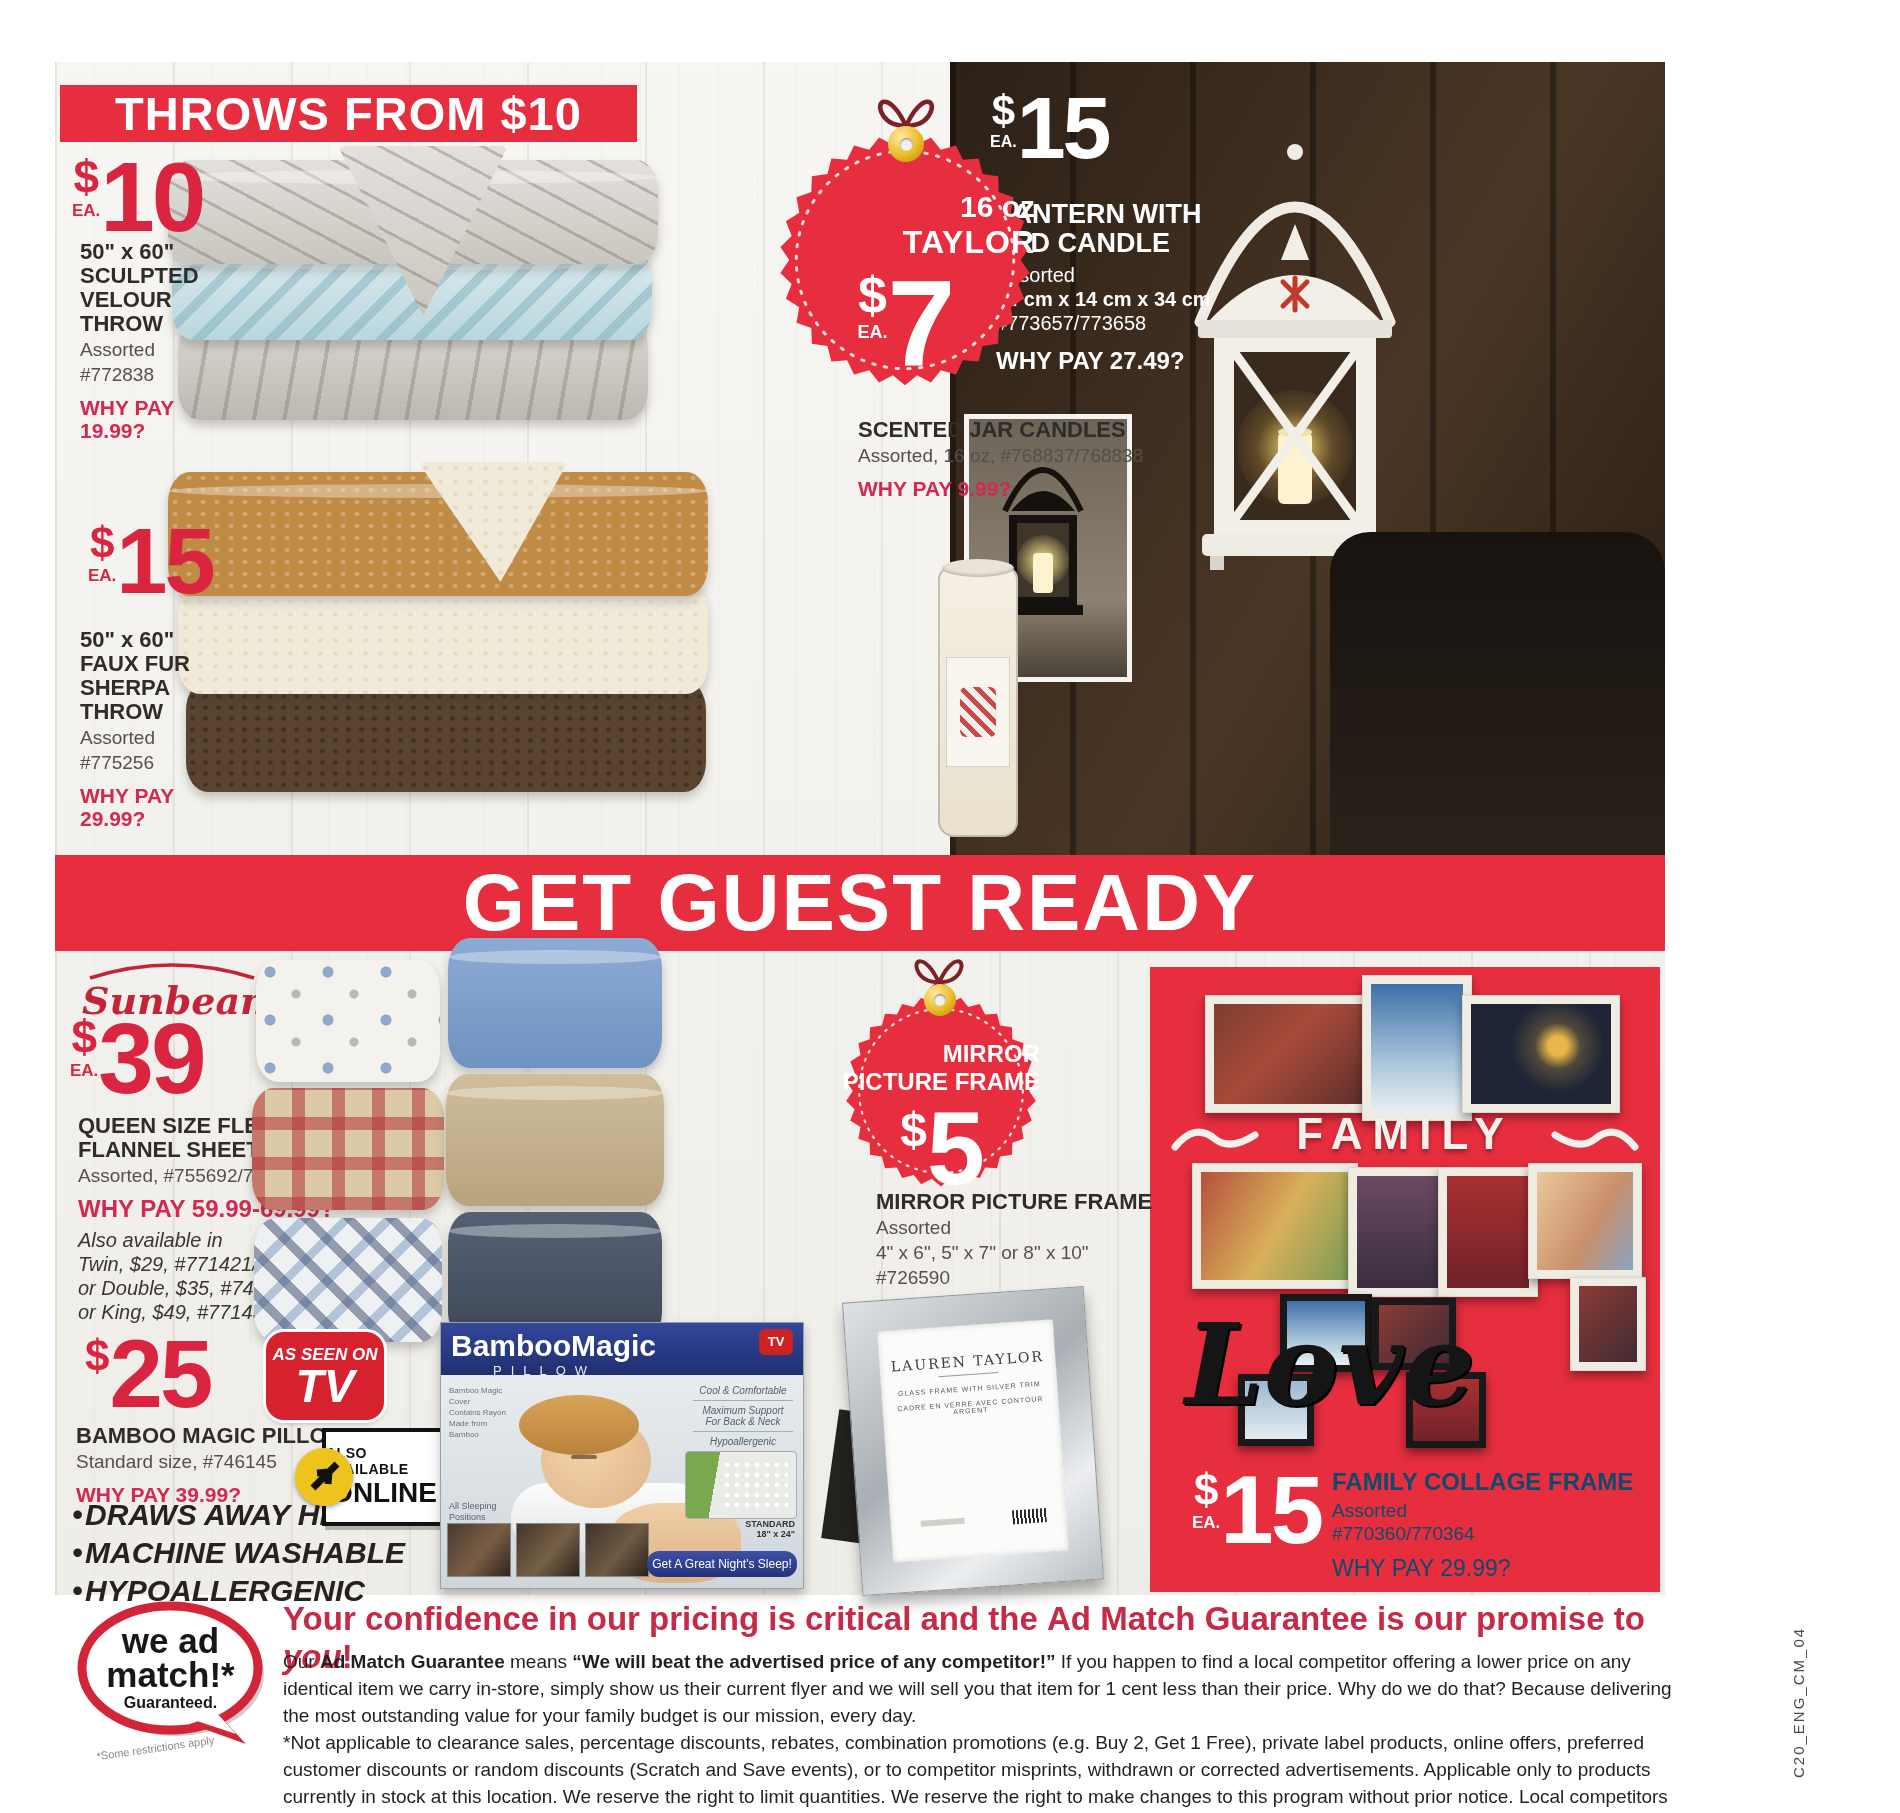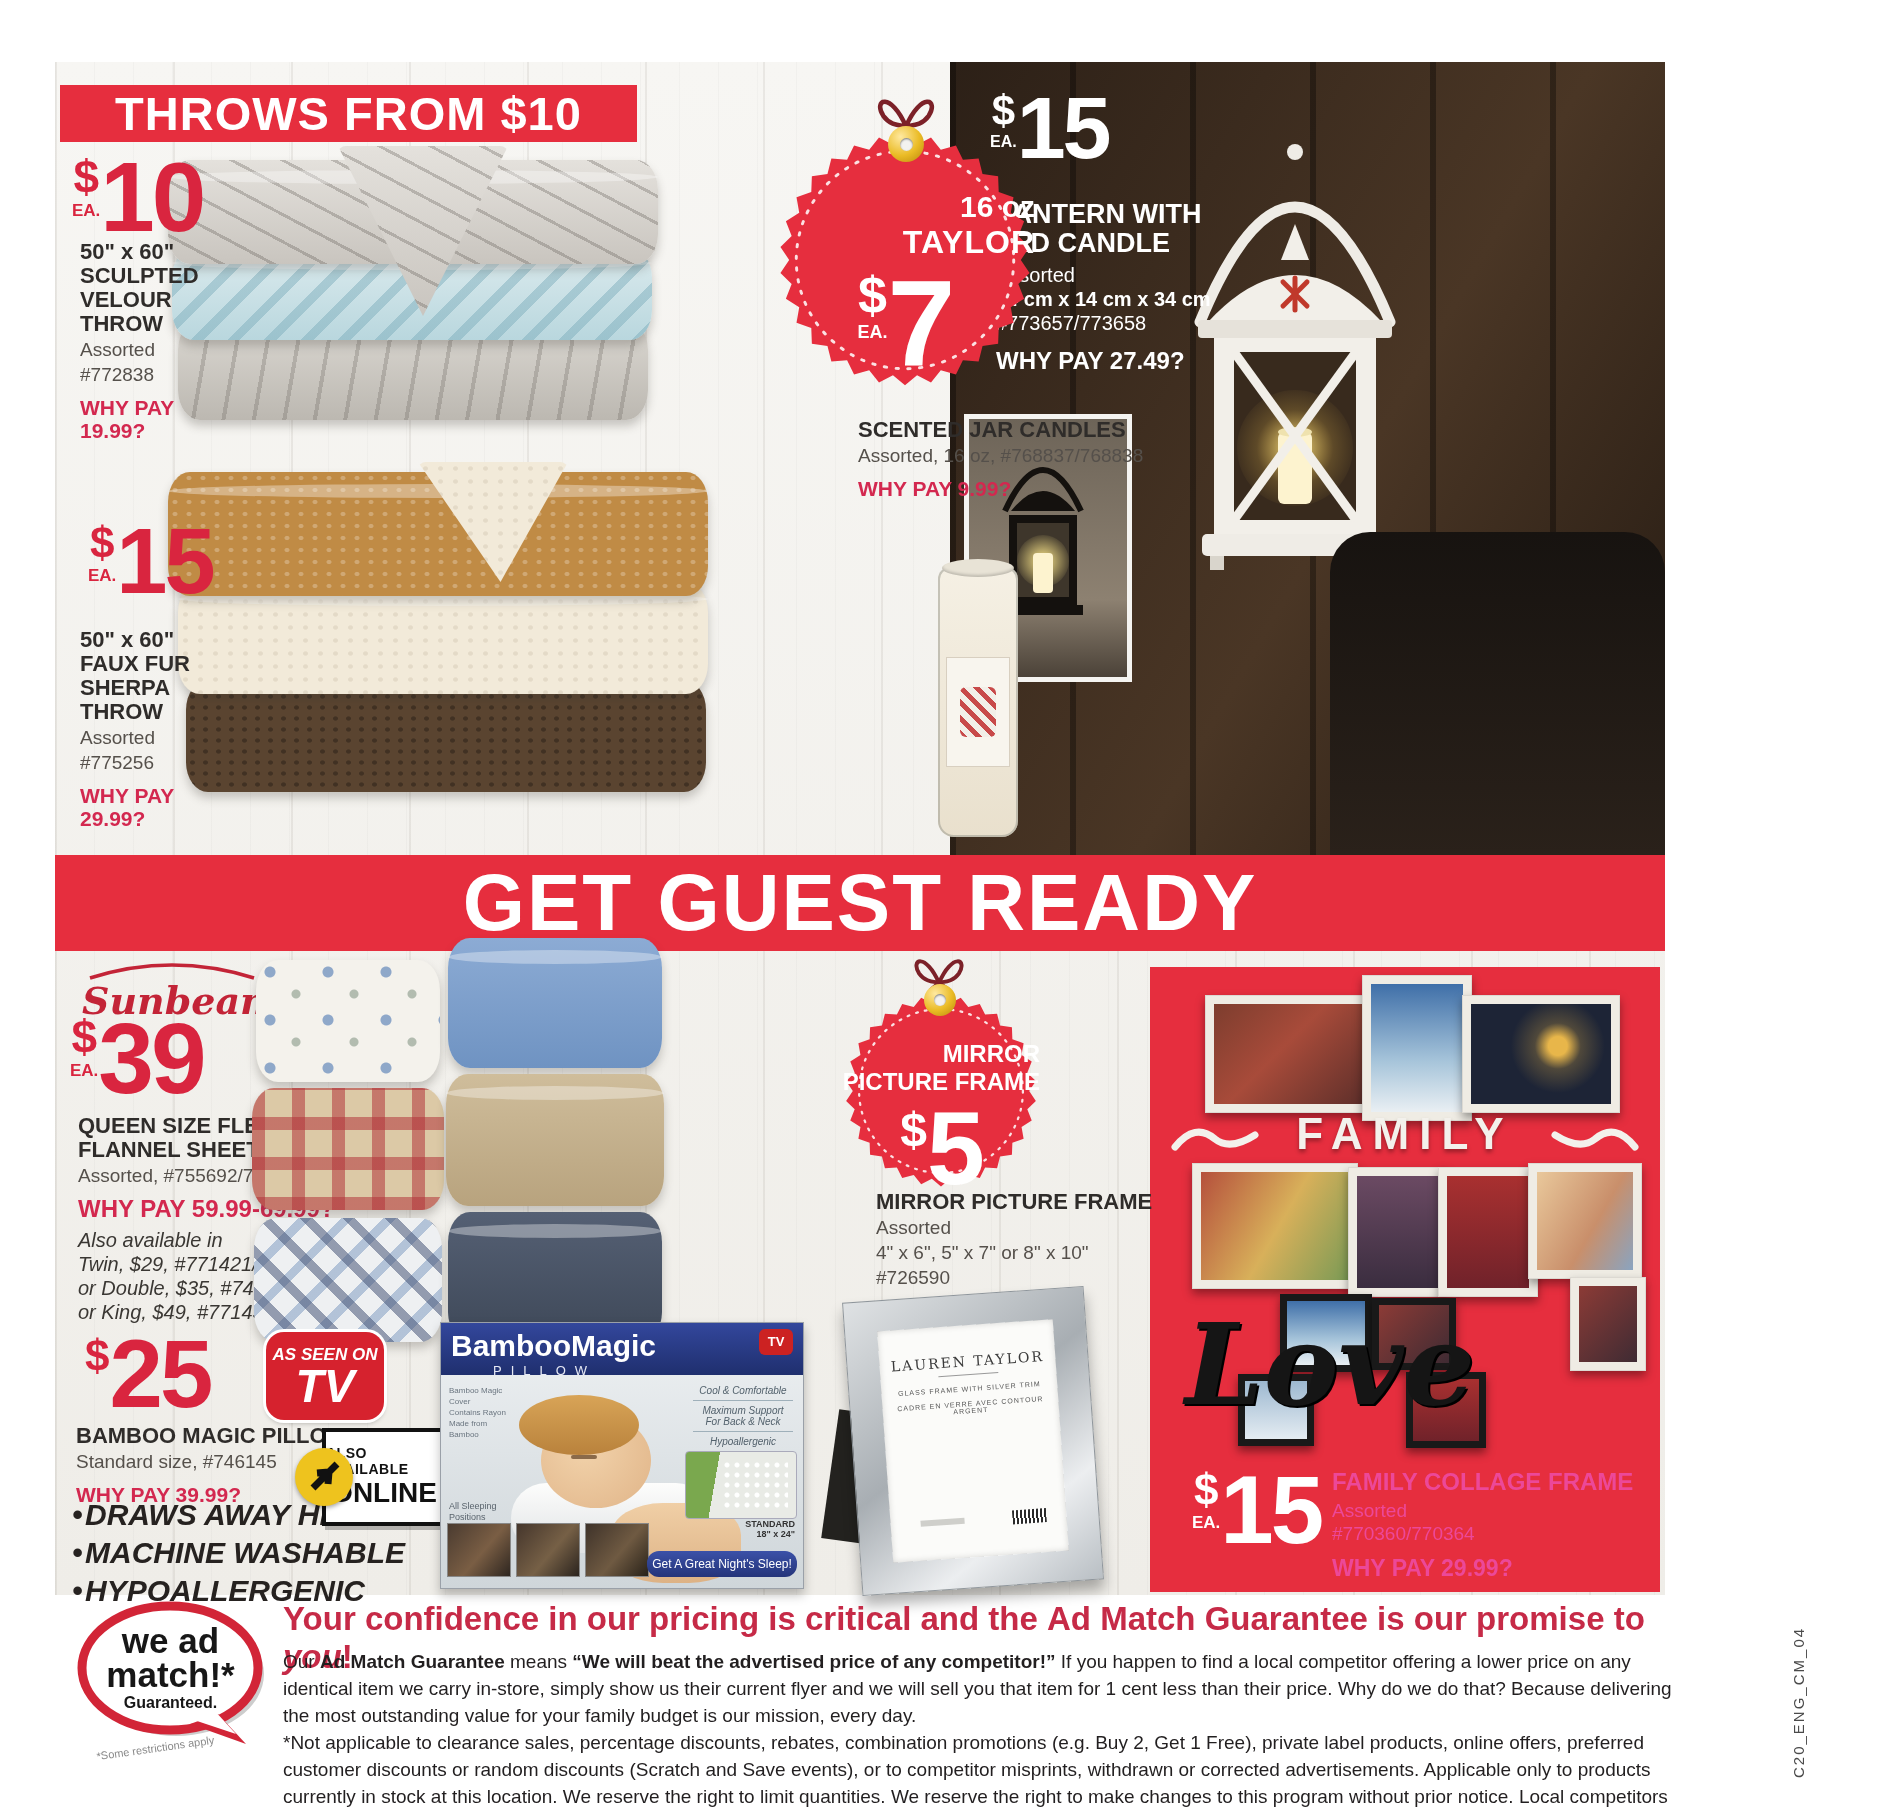--- a/index.html
+++ b/index.html
@@ -325,25 +325,25 @@
   </div>
 </div>
 
 <div class="abs price pr-white" style="left:1192px;top:1462px">
   <div class="dcol">
     <span class="ds" style="font-size:44px">$</span>
     <span class="ea" style="font-size:17px">EA.</span>
   </div>
   <span class="pn" style="font-size:96px">15</span>
 </div>
-<div class="abs" style="left:1332px;top:1468px;width:310px;color:#ec4899">
+<div class="abs" style="left:1332px;top:1468px;width:310px;color:#0c4a6e">
   <div style="font-weight:800;font-size:24px">FAMILY COLLAGE FRAME</div>
   <div style="font-size:19px;line-height:23px;margin-top:3px">Assorted</div>
   <div style="font-size:19px;line-height:23px">#770360/770364</div>
-  <div style="font-weight:700;font-size:23px;margin-top:10px">WHY PAY 29.99?</div>
+  <div style="font-weight:400;font-size:23px;margin-top:10px">WHY PAY 29.99?</div>
 </div>
 
 <div class="abs" style="left:82px;top:960px;width:180px;text-align:center">
   <svg width="176" height="20" viewBox="0 0 176 20">
       <path d="M6,18 Q88,-8 170,18" stroke="#c32437" stroke-width="3.5" fill="none"></path>
     </svg>
   <div style="font-family:'DejaVu Serif',serif;font-style:italic;font-weight:700;font-size:38px;color:#c32437;margin-top:-6px">Sunbeam</div>
 </div>
 <div class="abs price pr-red" style="left:70px;top:1008px">
   <div class="dcol">

